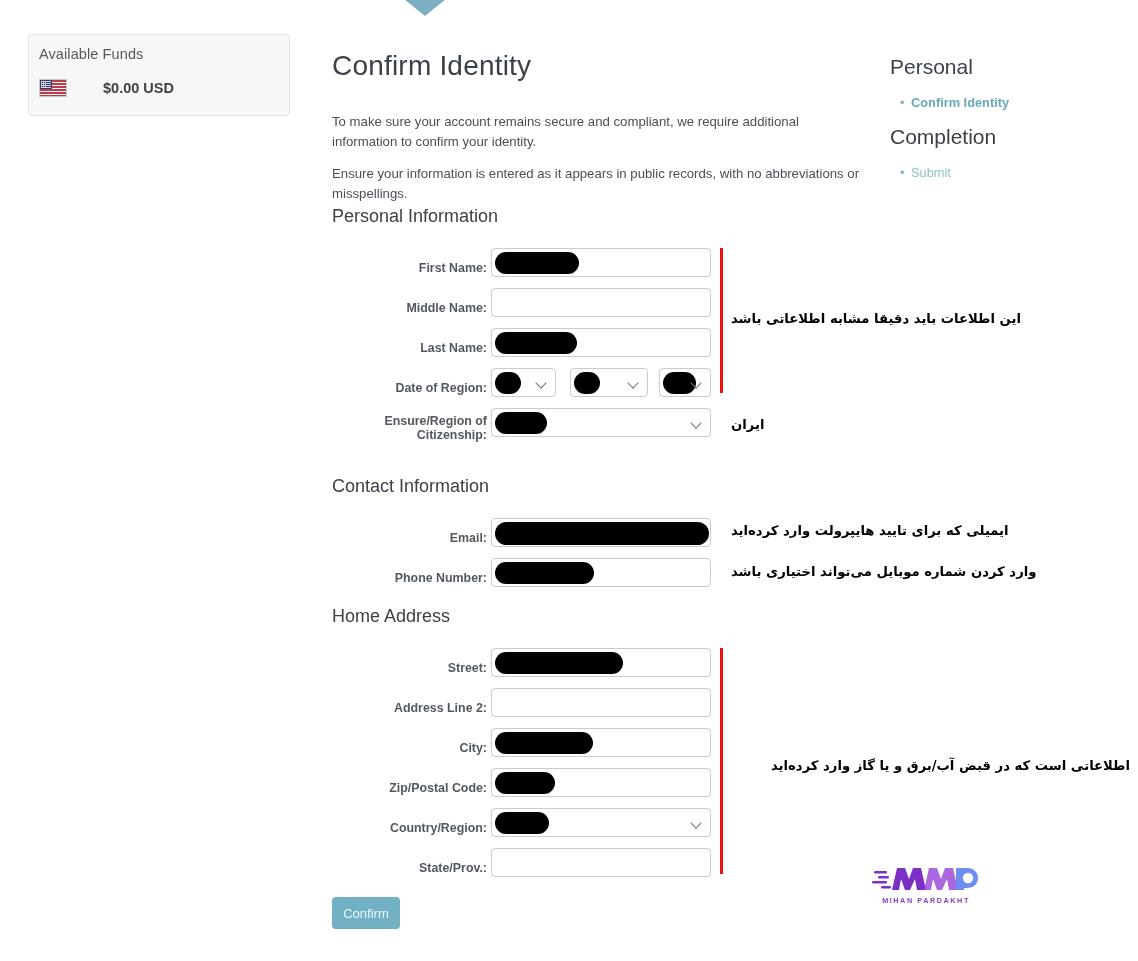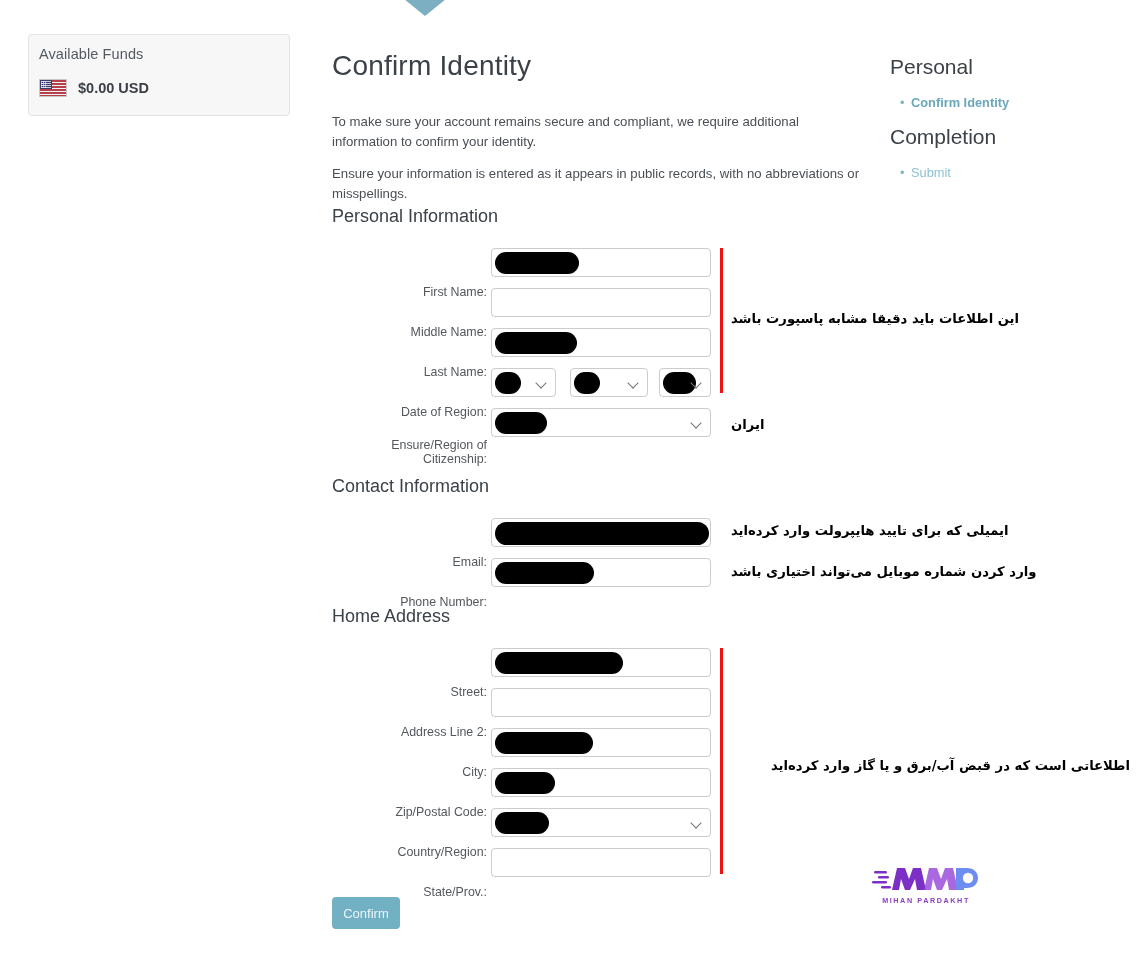--- a/index.html
+++ b/index.html
@@ -47,20 +47,21 @@
     font-size: 14.5px;
     color: #555b63;
     letter-spacing: .1px;
   }
   #funds-row {
     position: absolute;
     left: 10px;
     top: 44px;
     display: flex;
     align-items: center;
+    gap: 25px;
   }
   .flag {
     width: 28px;
     height: 18px;
     position: relative;
     overflow: hidden;
     border: 1px solid #c9c9c9;
     box-sizing: border-box;
     background: #ffffff;
     flex: 0 0 auto;
@@ -144,24 +145,23 @@
     left: 0;
     width: 545px;
     height: 40px;
   }
   .form-label {
     position: absolute;
     left: 0;
     width: 155px;
     text-align: right;
     font-size: 12.4px;
-    font-weight: normal;
+    font-weight: bold;
     color: #53585e;
     line-height: 14px;
-    margin-top: 24px;
   }
   .form-label.one-line { top: 13px; }
   .form-label.two-line { top: 6px; }
 
   .field {
     position: absolute;
     left: 159px;
     top: 0;
     width: 220px;
     height: 29px;
@@ -414,21 +414,21 @@
     <div class="form-label one-line">State/Prov.:</div>
     <div class="field"></div>
   </div>
 
   <button id="confirm-button">Confirm</button>
 </div>
 
 <div class="red-bar" style="left:720px; top:248px; height:145px;"></div>
 <div class="red-bar" style="left:720px; top:648px; height:226px;"></div>
 
-<div class="fa-note" style="left:731px; top:311px;">این اطلاعات باید دقیقا مشابه پاسپورت باشد</div>
+<div class="fa-note" style="left:731px; top:311px;">این اطلاعات باید دقیقا مشابه اطلاعاتی باشد</div>
 <div class="fa-note" style="left:731px; top:417px;">ایران</div>
 <div class="fa-note" style="left:731px; top:523px;">ایمیلی که برای تایید هایپرولت وارد کرده‌اید</div>
 <div class="fa-note" style="left:731px; top:564px;">وارد کردن شماره موبایل می‌تواند اختیاری باشد</div>
 <div class="fa-note" style="left:731px; top:758px;margin-left:40px;">اطلاعاتی است که در قبض آب/برق و یا گاز وارد کرده‌اید</div>
 
 <div id="right-nav">
   <h3 class="nav-group-title" id="nav-title-personal">Personal</h3>
   <div class="nav-item" id="nav-item-confirm">
     <span class="bullet">•</span>
     <span class="label">Confirm Identity</span>

